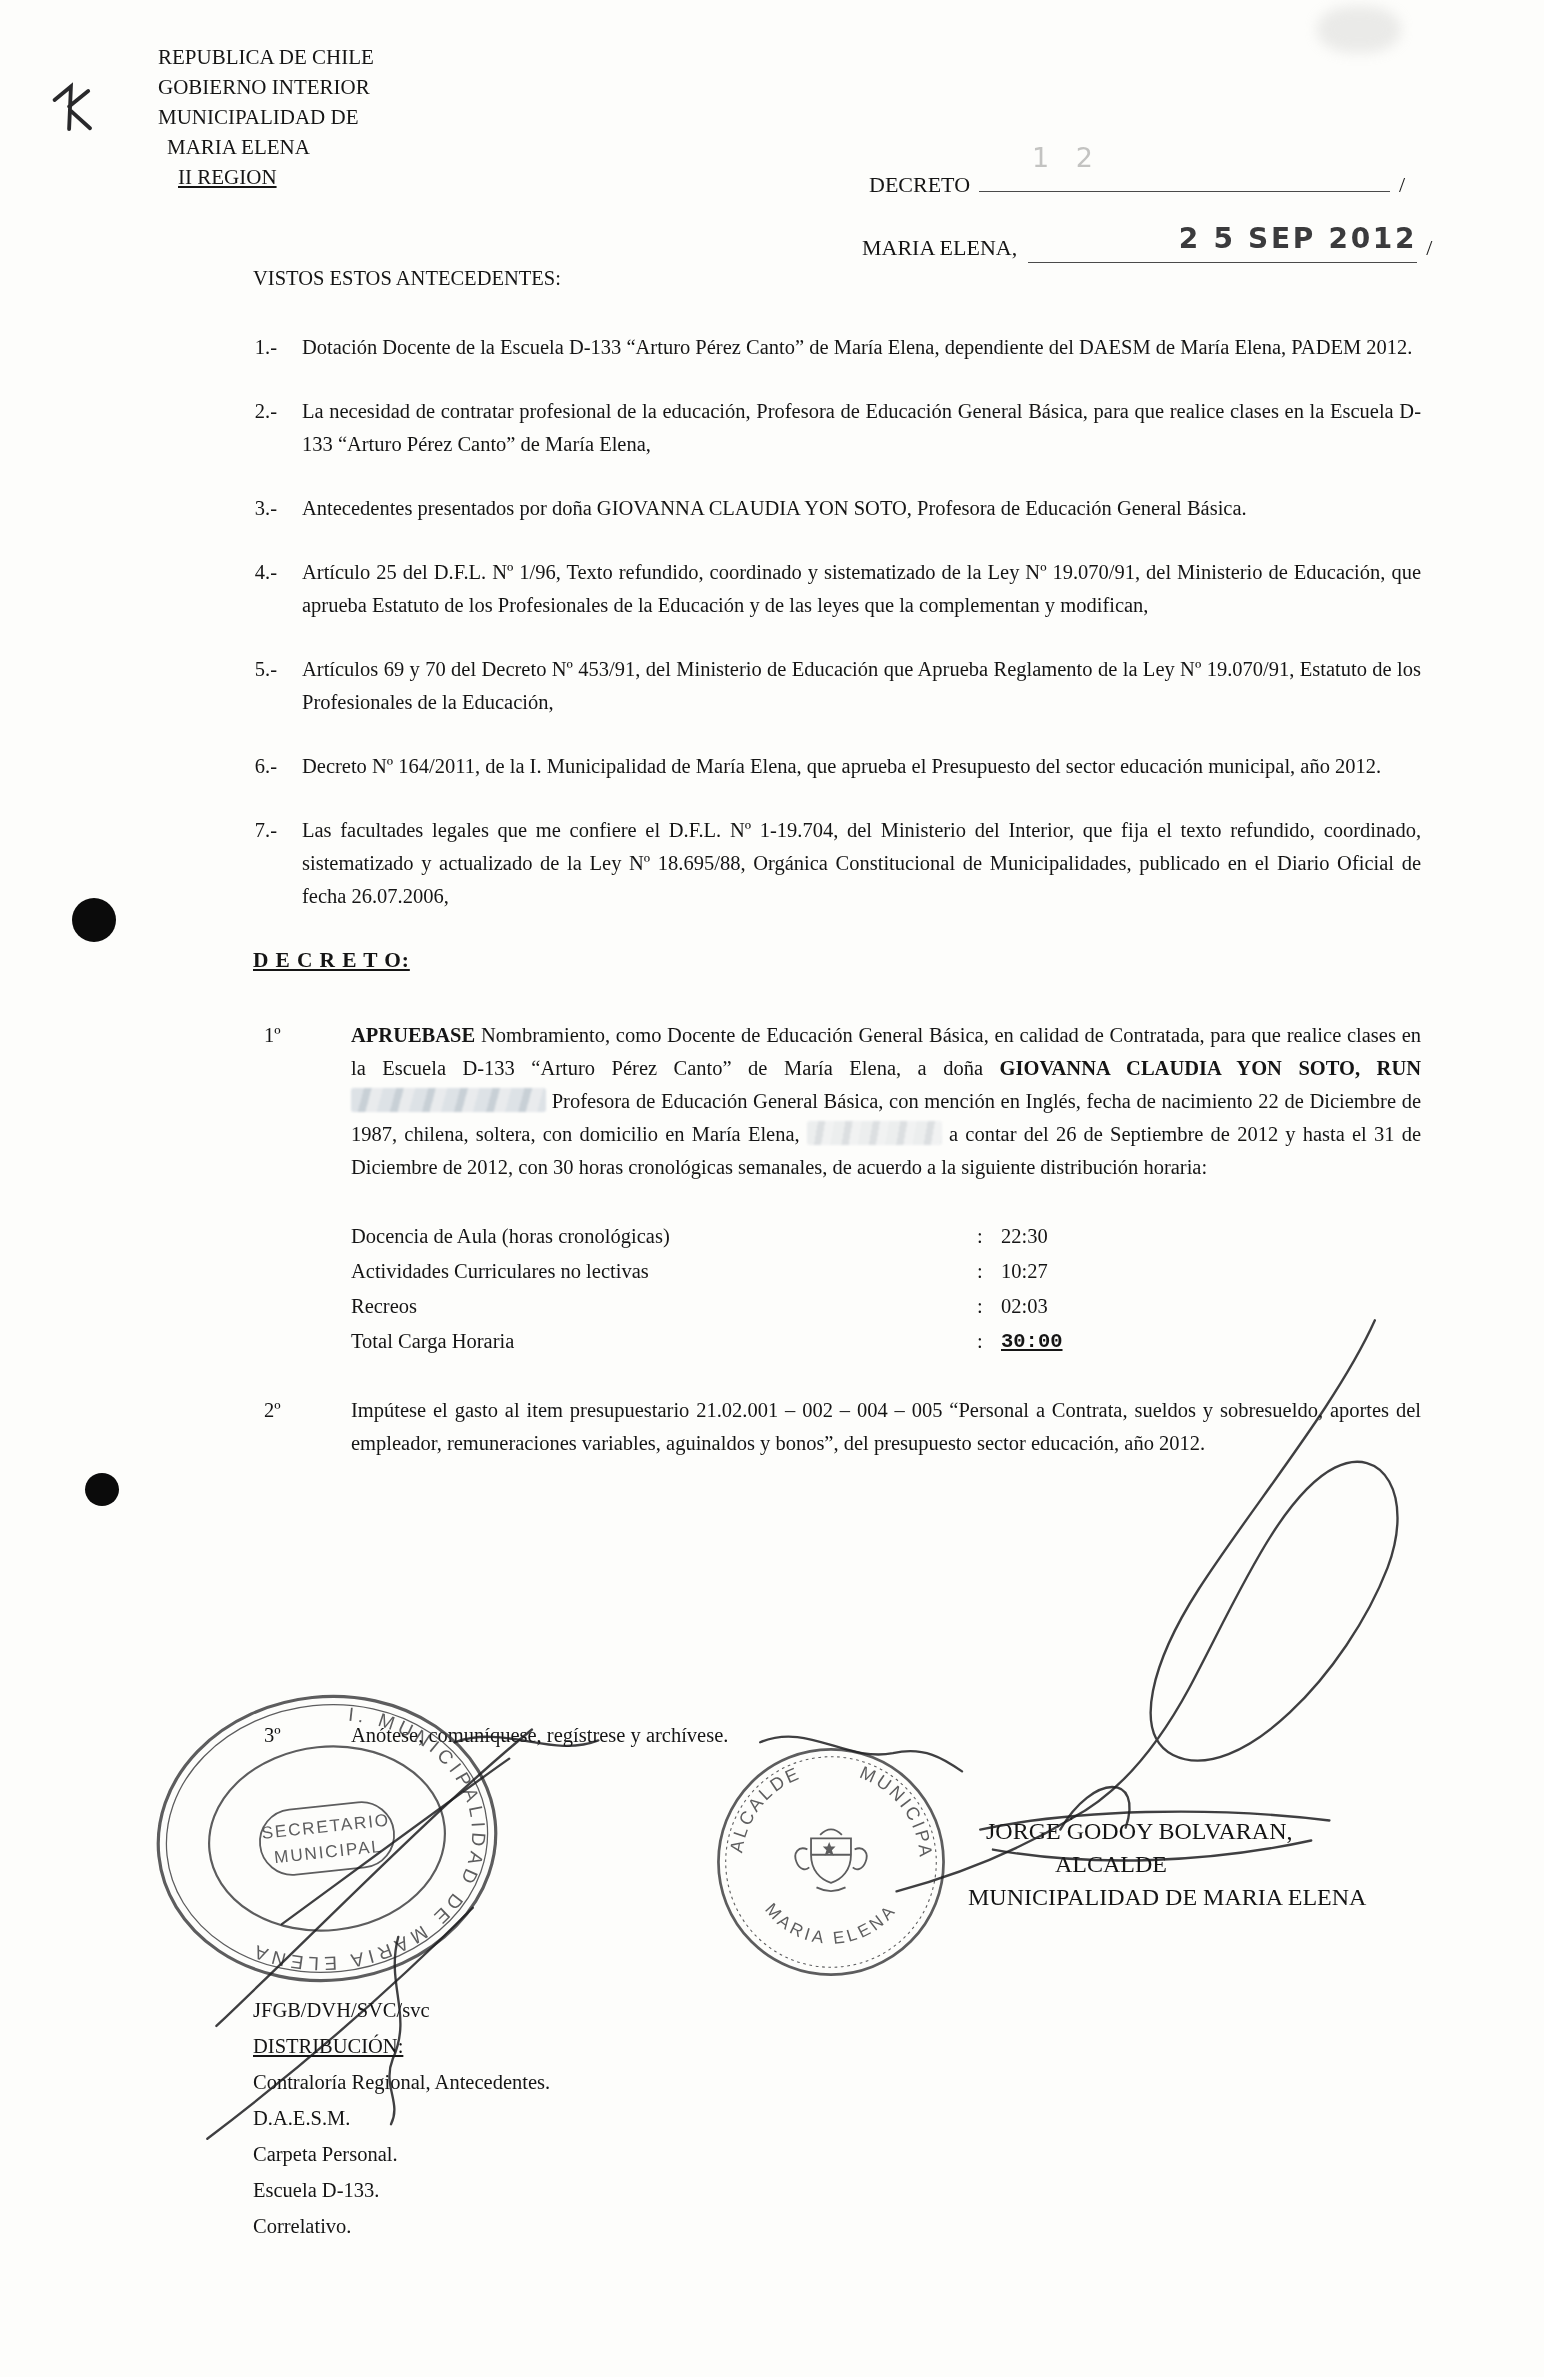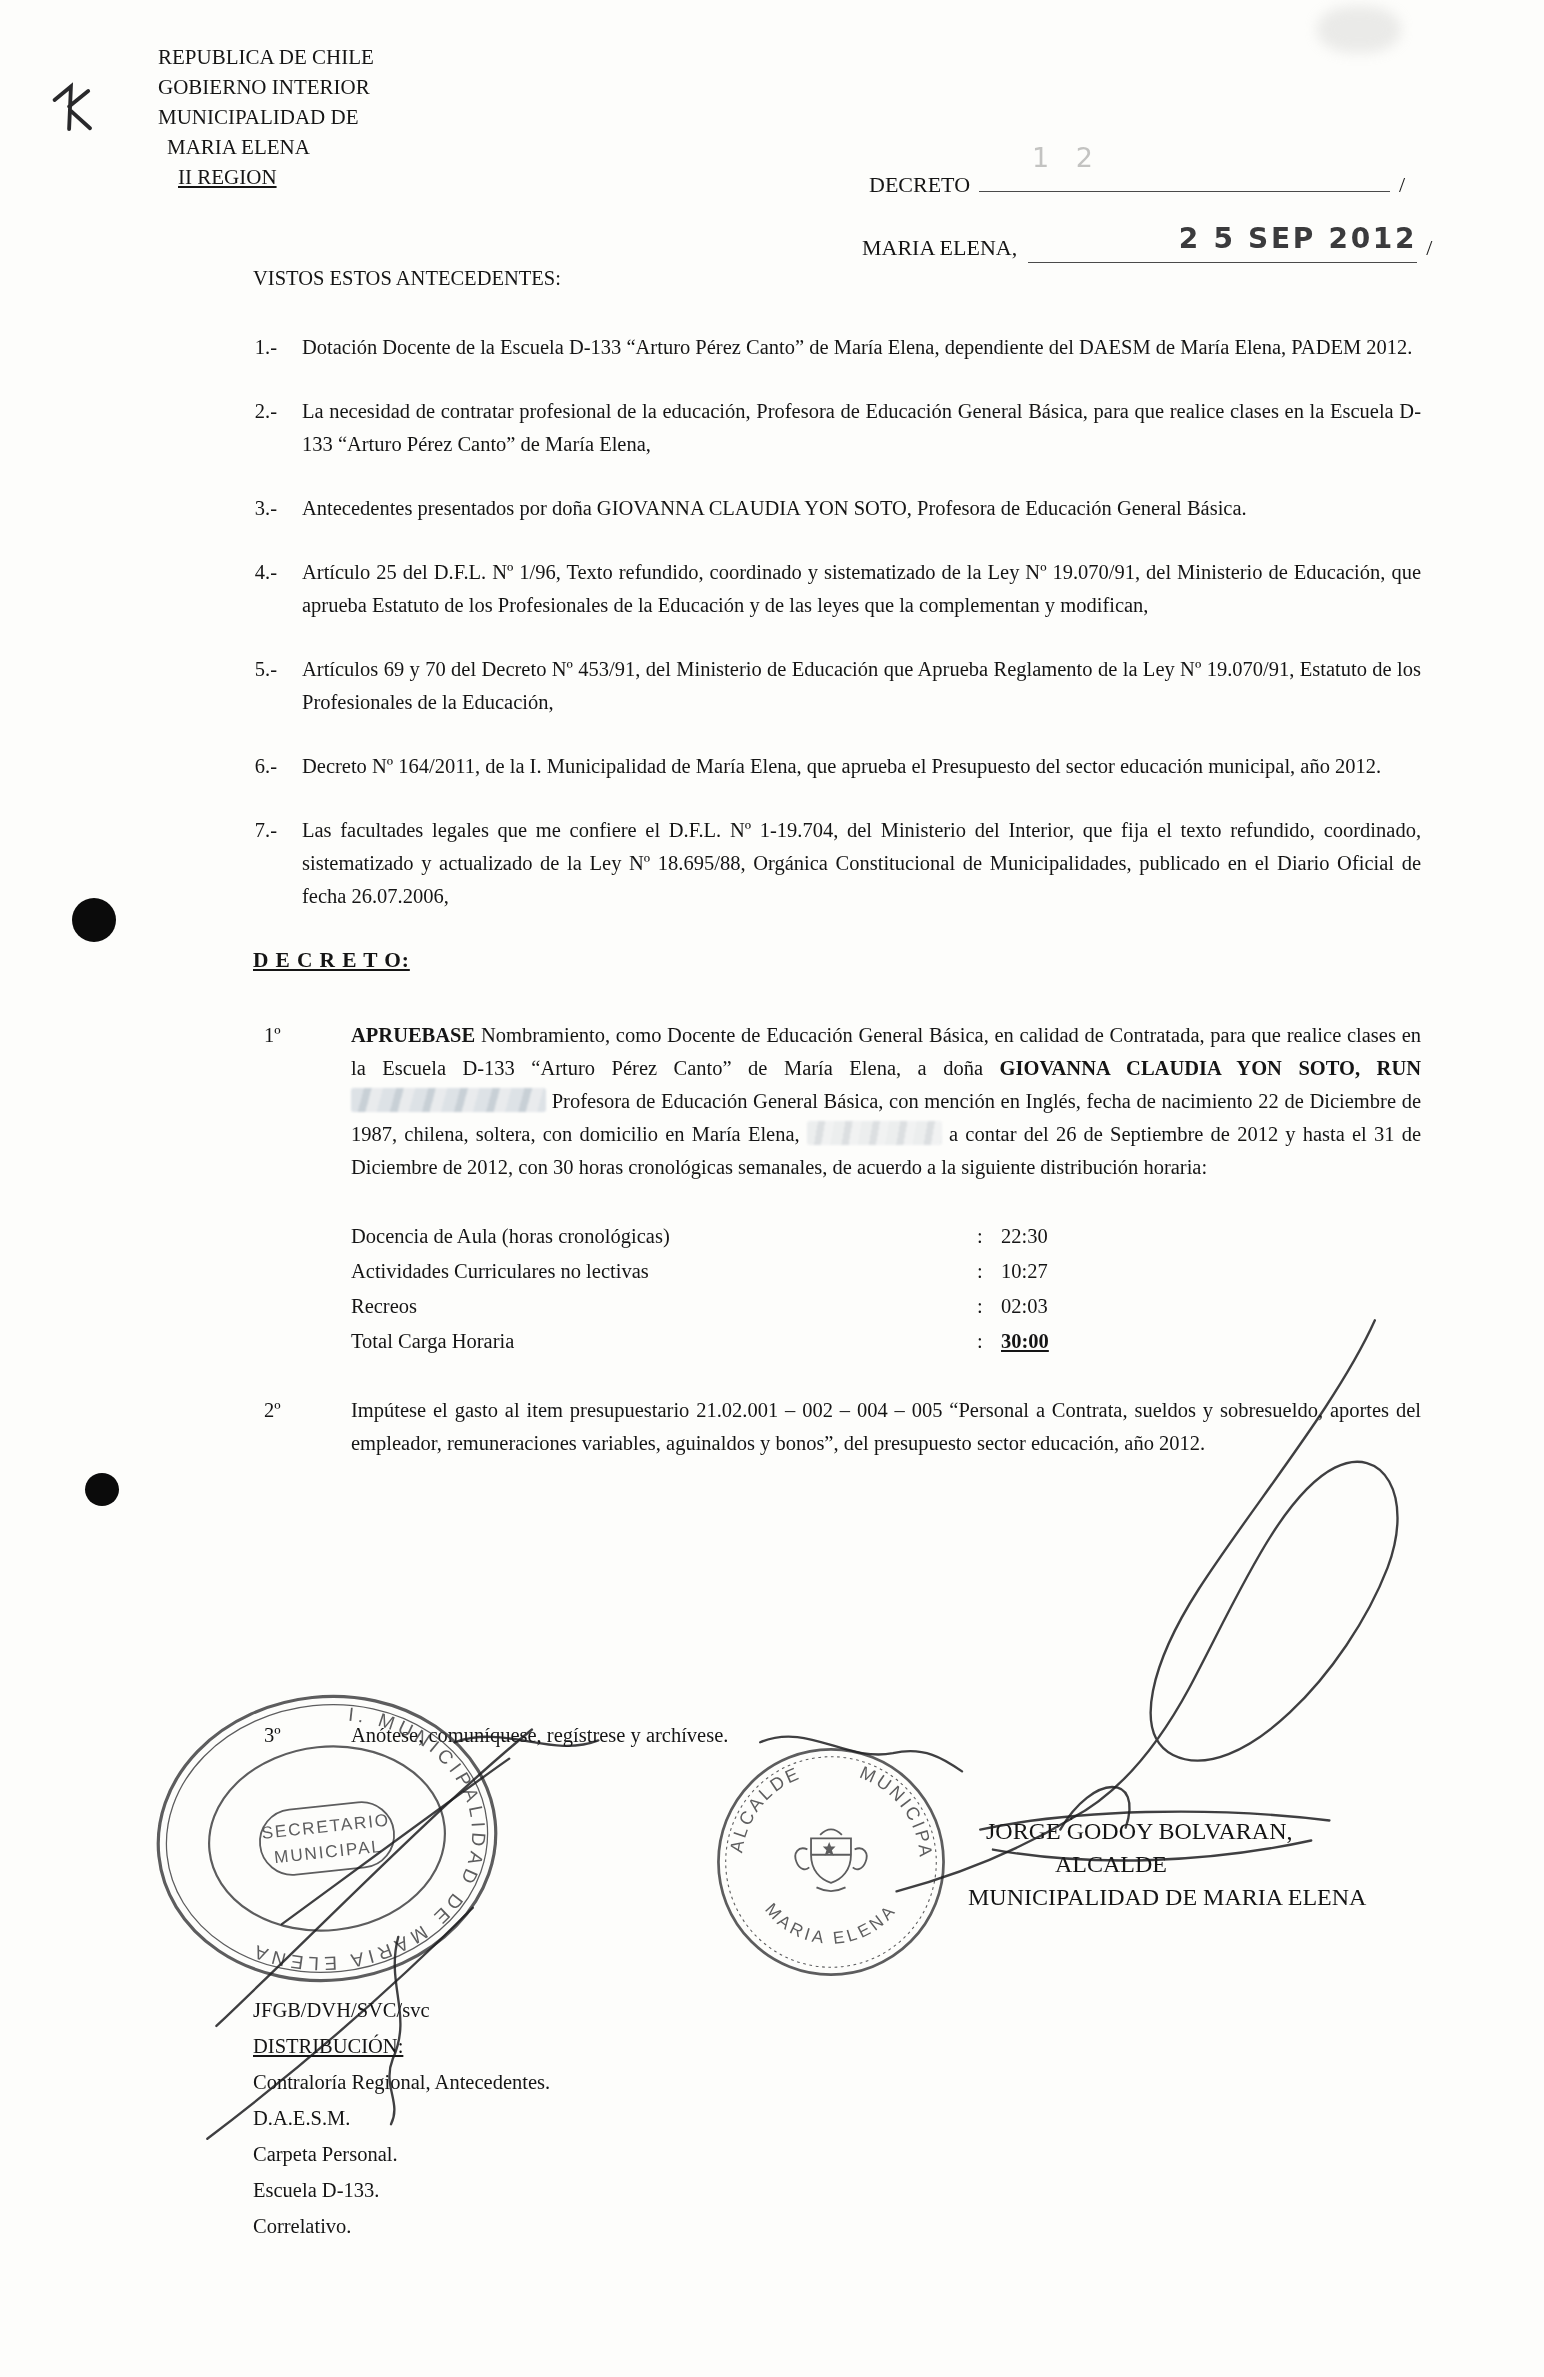--- a/index.html
+++ b/index.html
@@ -32,21 +32,21 @@
   .b{font-weight:bold;}
   .redact{display:inline-block;height:24px;vertical-align:-3.6px;border-radius:2.7px;filter:blur(1.1px);}
   .redact.r1{width:195px;background:repeating-linear-gradient(105deg,#dde2e6 0 12.7px,#c8d0d6 12.7px 20px,#e9ebed 20px 31px);}
   .redact.r2{width:135px;background:repeating-linear-gradient(100deg,#eceeee 0 11px,#dcdfe1 11px 18px,#f1f2f2 18px 27px);}
   
   .schedule{margin:7.3px 0 35px 98px;line-height:35px;text-align:left;}
   .sched-row{display:flex;}
   .slabel{flex:0 0 626px;}
   .scolon{flex:0 0 24px;}
   .sval{}
-  .sval.total{font-weight:bold;text-decoration:underline;}
+  .sval.total{font-weight:bold;text-decoration:underline;font-family:Liberation Mono, monospace;}
   
   .res3{position:absolute;left:253px;top:1719px;padding-left:98px;font-size:20.5px;line-height:33px;z-index:1;white-space:nowrap;}
   .res3 .num{position:absolute;left:11px;top:0;}
   
   .sig-left{position:absolute;left:247px;top:1899px;font-size:21px;line-height:33px;z-index:1;}
   .sig-right{position:absolute;left:968px;top:1815px;font-size:24px;line-height:33px;z-index:1;}
   .sig-right .l1{padding-left:18px;}
   .sig-right .l2{padding-left:87px;}
   
   .footer{position:absolute;left:253px;top:1992px;font-size:20.5px;line-height:36px;z-index:1;}

